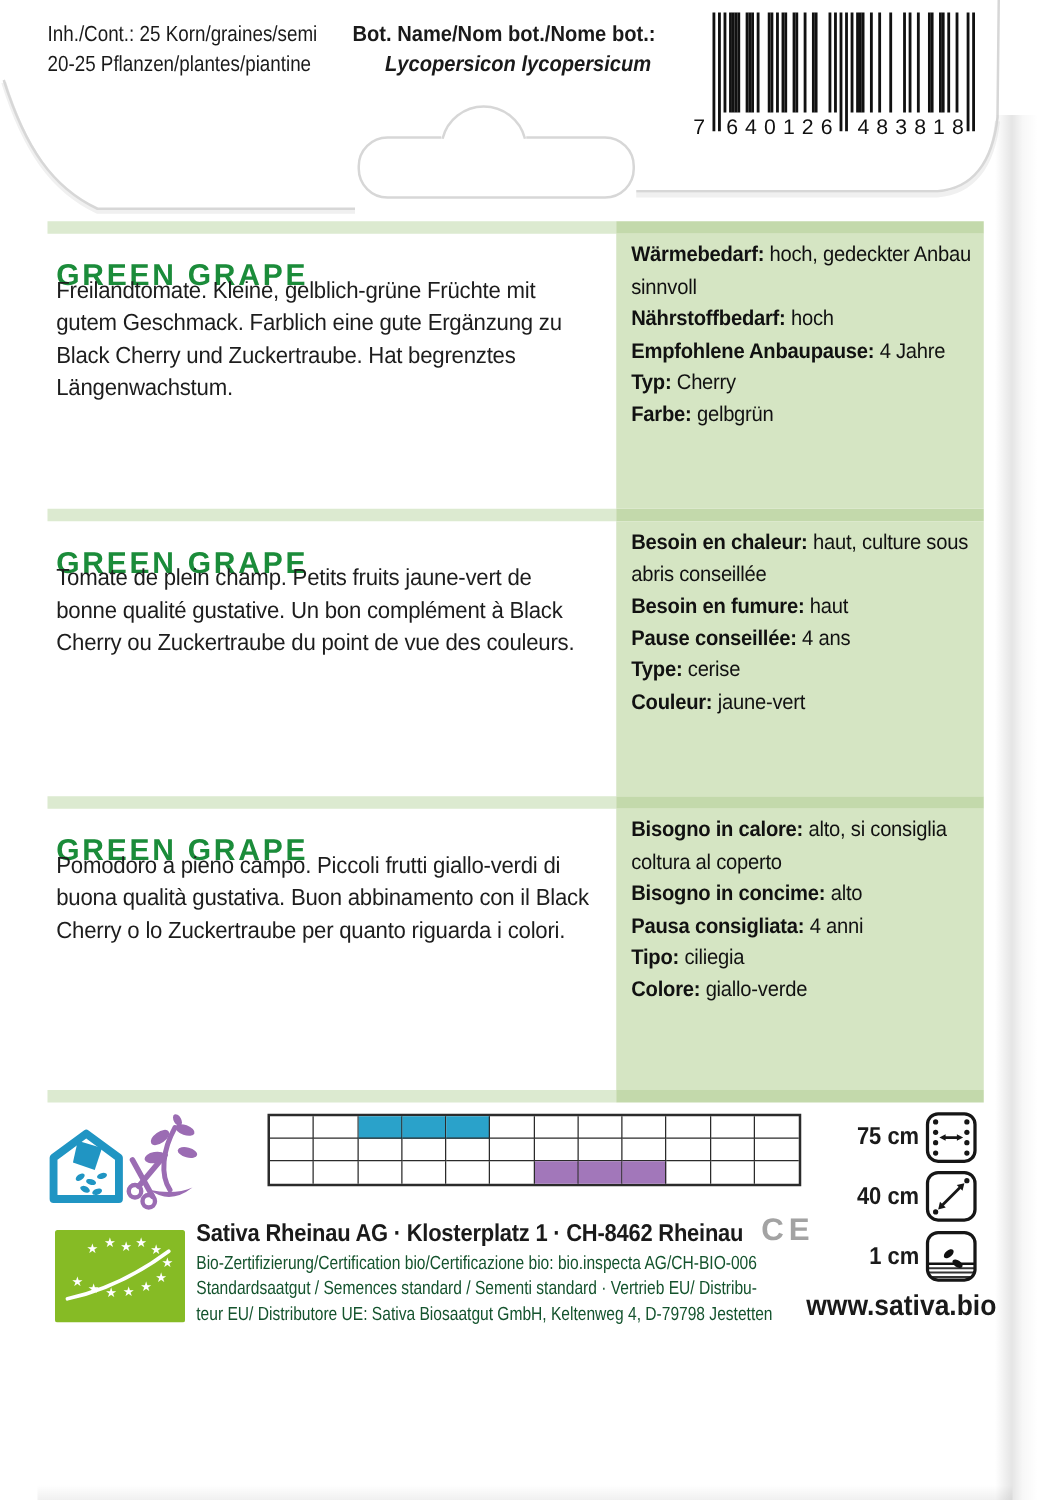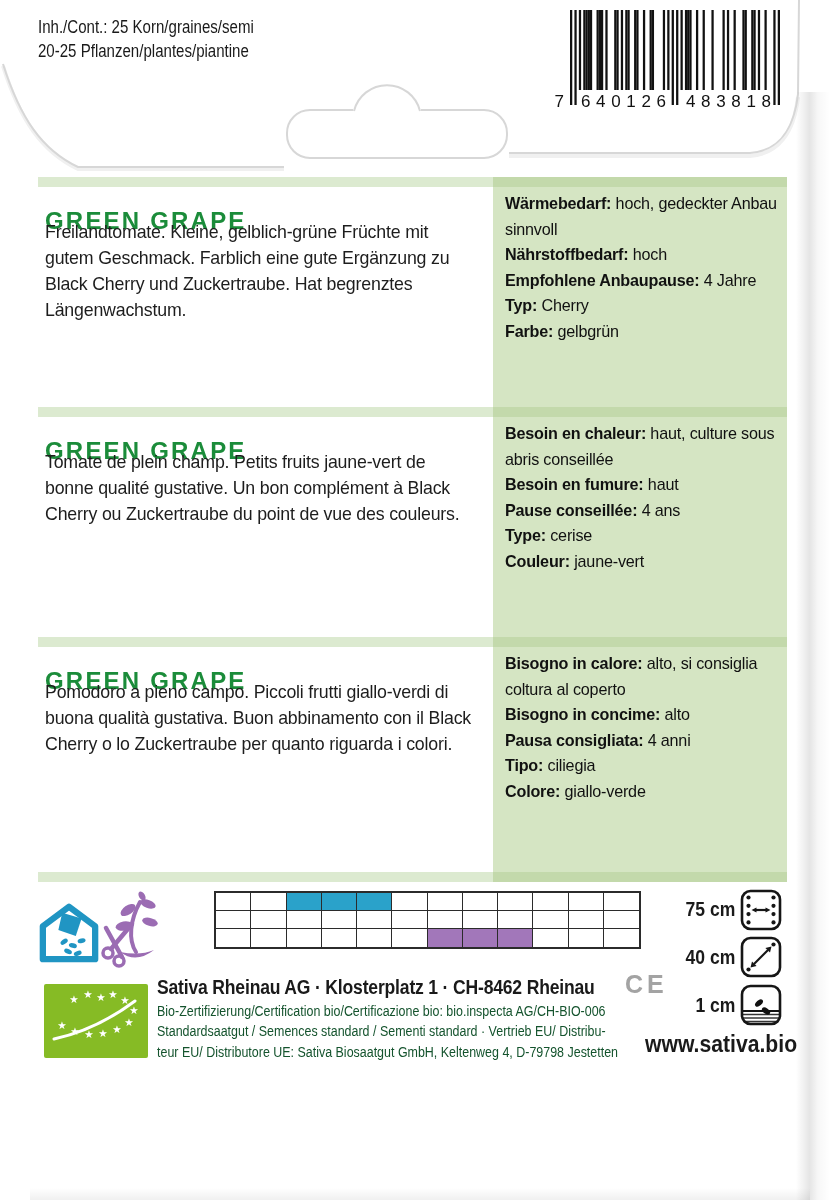--- a/index.html
+++ b/index.html
@@ -46,21 +46,21 @@
   
   .house-icon{position:absolute;left:38px;top:902px;}
   .scissors-icon{position:absolute;left:100px;top:890px;}
   .eu-logo{position:absolute;left:44px;top:984px;}
   .sp-label{position:absolute;right:104px;text-align:right;font-size:19.5px;font-weight:600;
     transform:scaleX(.9);transform-origin:right top;white-space:nowrap;}
   .sp-icon{position:absolute;left:740px;}
   
   .addr{position:absolute;left:157px;top:976px;font-size:19.5px;font-weight:600;letter-spacing:-0.2px;
     transform:scaleX(.9);transform-origin:left top;white-space:nowrap;}
-  .ce{position:absolute;left:625px;top:970px;font-size:25px;color:#a3a3a3;letter-spacing:4px;font-weight:600;}
+  .ce{position:absolute;left:609px;top:970px;font-size:25px;color:#a3a3a3;letter-spacing:4px;font-weight:600;}
   .fine{position:absolute;left:157px;top:1001px;font-size:15.2px;line-height:20.4px;color:#14532d;}
   .fine div{transform:scaleX(.82);transform-origin:left top;white-space:nowrap;font-weight:500;}
   .website{position:absolute;left:645px;top:1031px;font-size:23px;font-weight:700;
     transform:scaleX(.92);transform-origin:left top;white-space:nowrap;}
 </style>
 </head>
 <body>
 
 <div class="packet">
 
@@ -72,20 +72,24 @@
     <rect x="353" y="107.5" width="68" height="5" fill="#ffffff"></rect>
     <path d="M354,111 A34,34 0 0 1 420,111" fill="#ffffff" stroke="#d7d7d7" stroke-width="2"></path>
     <path d="M509,153 L750,153 C778,151 794,130 798,94 L799,0" stroke="#d7d7d7" stroke-width="2" fill="none"></path>
   </svg>
   <div class="edge-right"></div>
   <div class="edge-bottom"></div>
 
   <div class="hdr-left">
     <div>Inh./Cont.: 25 Korn/graines/semi</div>
     <div>20-25 Pflanzen/plantes/piantine</div>
+  </div>
+  <div class="hdr-mid">
+    <div class="l1">Bot. Name/Nom bot./Nome bot.:</div>
+    <div class="l2">Lycopersicon lycopersicum</div>
   </div>
   <svg id="barcode" class="barcode" width="240" height="104" viewBox="0 0 240 104">
       <rect x="22.00" y="2" width="2.26" height="95" fill="#111"></rect>
       <rect x="26.42" y="2" width="2.26" height="95" fill="#111"></rect>
       <rect x="30.84" y="2" width="2.26" height="80" fill="#111"></rect>
       <rect x="35.26" y="2" width="2.26" height="80" fill="#111"></rect>
       <rect x="37.47" y="2" width="2.26" height="80" fill="#111"></rect>
       <rect x="39.68" y="2" width="2.26" height="80" fill="#111"></rect>
       <rect x="41.89" y="2" width="2.26" height="80" fill="#111"></rect>
       <rect x="48.52" y="2" width="2.26" height="80" fill="#111"></rect>

